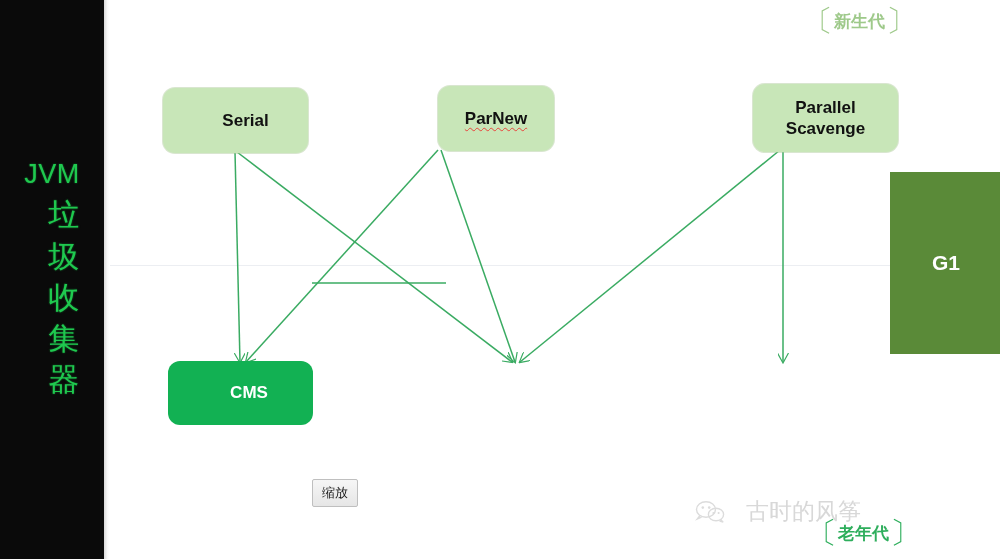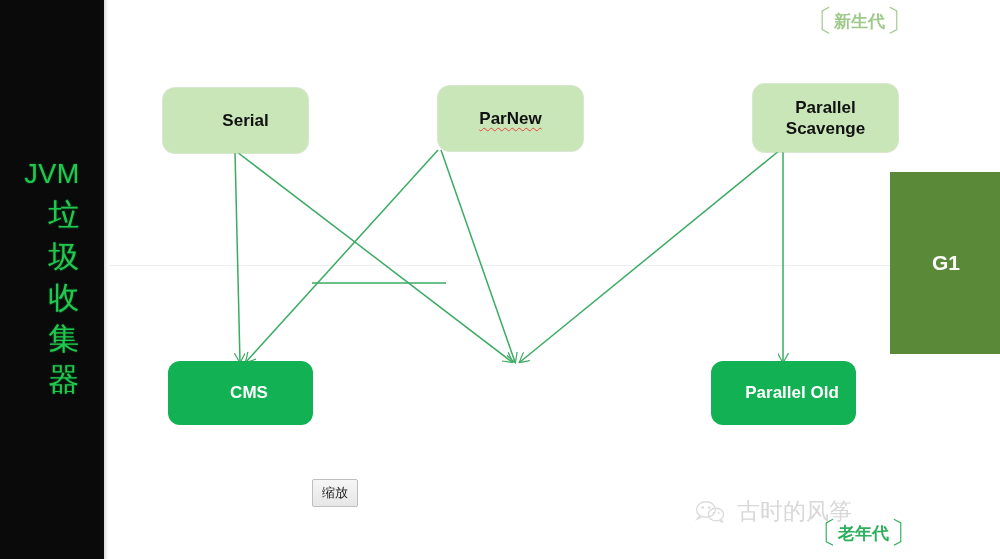--- a/index.html
+++ b/index.html
@@ -116,21 +116,21 @@
     background: linear-gradient(#f6f6f6,#e6e6e6);
     border: 1px solid #bfbfbf;
     border-radius: 2px;
     font-size: 13px; color: #1c1c1c;
     z-index: 5;
   }
 
   
   #watermark {
     position: absolute; left: 695px; top: 496px;
-    display: flex; align-items: center; gap: 12px;
+    display: flex; align-items: center; gap: 21px;
     color: #d8d8d8;
     font-size: 23px; font-weight: 400;
     white-space: nowrap;
     z-index: 4;
   }
   #watermark .wechat { flex: 0 0 auto; }
 </style>
 </head>
 <body>
 
@@ -173,37 +173,34 @@
         <path d="M673,150 L673,362" marker-end="url(#ah)"></path>
 
         <path d="M202,283 L336,283"></path>
       </g>
     </svg>
 
     <div class="node young" style="left:53px; top:88px; width:145px; height:65px;padding-left:20px;">
       <span>Serial</span>
     </div>
 
-    <div class="node young" style="left:328px; top:86px; width:145px; height:65px;">
+    <div class="node young" style="left:328px; top:86px; width:116px; height:65px;">
       <span class="spellcheck">ParNew</span>
     </div>
 
     <div class="node young" style="left:603px; top:84px; width:145px; height:68px; flex-direction:column;margin-left:40px;">
       <span>Parallel</span>
       <span>Scavenge</span>
     </div>
 
     <div class="node old" style="left:58px; top:361px; width:145px; height:64px;">
       <span>CMS</span>
     </div>
 
 
-    <div class="node old" style="left:601px; top:361px; width:145px; height:64px;">
-      <span>Parallel Old</span>
-    </div>
 
     <div class="node g1" style="left:780px; top:172px; width:112px; height:182px;">
       <span>G1</span>
     </div>
   </div>
 
   <div class="gen-tag" id="gen-young">
     <span class="brk">〔</span>
     <span>新生代</span>
     <span class="brk">〕</span>

